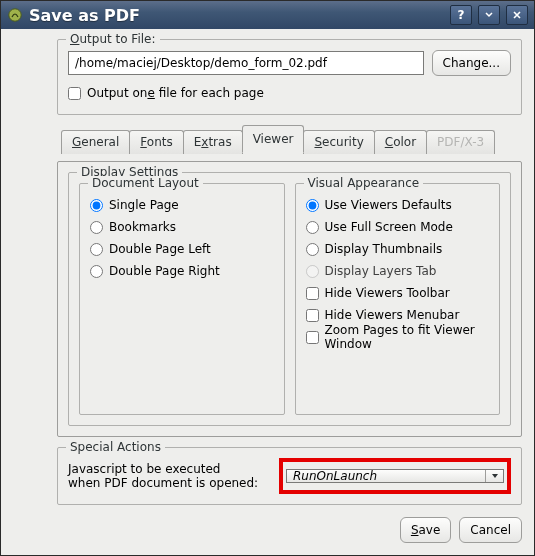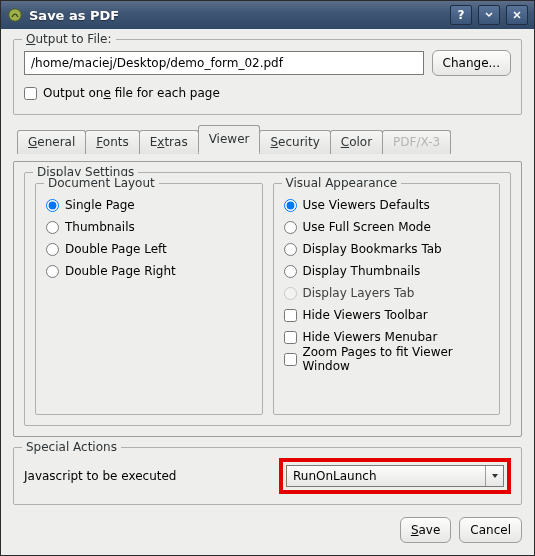--- a/index.html
+++ b/index.html
@@ -6,31 +6,31 @@
   html, body { margin: 0; padding: 0; }
   body { background: #fff; }
 
   
   .window { width: 535px; height: 556px; border: 1px solid #2a2a2a; background: #eeeeec; display: flex; flex-direction: column; }
   .titlebar {
     height: 28px; display: flex; align-items: center;
     background: linear-gradient(to bottom, #5c6e8a 0%, #3f5775 40%, #314766 100%);
     color: #fff; padding: 0 6px; gap: 6px;
   }
-  .titlebar .title { flex: 1; font-weight: bold; font-size: 13px; text-shadow: 0 1px 1px rgba(0,0,0,.4); }
+  .titlebar .title { flex: 1; font-weight: bold; font-size: 16px; text-shadow: 0 1px 1px rgba(0,0,0,.4); }
   .title-icon { width: 16px; height: 16px; display: inline-flex; align-items: center; justify-content: center; }
   .title-btn {
     width: 22px; height: 20px;
     background: linear-gradient(to bottom, #5a7398 0%, #3b5579 100%);
     border: 1px solid #1f2e42; border-radius: 2px;
     display: inline-flex; align-items: center; justify-content: center;
     color: #fff;
   }
 
-  .client { flex: 1; padding: 10px 12px 12px 12px; display: flex; flex-direction: column; gap: 10px; overflow: hidden; }
+  .client { flex: 1; padding: 10px 12px 12px 12px; display: flex; flex-direction: column; gap: 10px; overflow: hidden; margin-left: 44px; }
 
   
   .group { border: 1px solid #b0b0ae; border-radius: 2px; padding: 10px 10px 10px 10px; position: relative; }
   .group > .legend { position: absolute; top: -8px; left: 8px; background: #eeeeec; padding: 0 4px; color: #2e3436; }
 
   .row { display: flex; align-items: center; gap: 8px; }
   .row.space { margin-top: 6px; }
 
   input[type=text].textfield {
     flex: 1; height: 24px; padding: 8px 6px;
@@ -77,22 +77,22 @@
   .cols > .group { flex: 1; }
   .doc-layout-col { flex: 0 0 44%; }
 
   
   .combo-wrap {
     display: flex; align-items: center;
     border: 4px solid #e40000;
     width: 232px; height: 36px; padding: 3px;
   }
   .combo {
-    flex: 1; height: 22px; display: flex; align-items: center;
-    border: 1px solid #7a7a78; background: linear-gradient(to bottom,#fdfdfc,#e7e7e5);
+    flex: 1; height: 14px; display: flex; align-items: center;
+    border: 1px solid #7a7a78; background: linear-gradient(to bottom,#fdfdfc,#e7e7e5); font-style: italic;
   }
   .combo .combo-text { flex: 1; padding: 0 6px; }
   .combo .combo-arrow {
     width: 18px; height: 100%;
     border-left: 1px solid #9d9d9b;
     display: flex; align-items: center; justify-content: center;
   }
 
   .dialog-buttons { display: flex; justify-content: flex-end; gap: 8px; padding-top: 2px; }
 
@@ -161,21 +161,21 @@
           <div class="cols">
             <div class="group doc-layout-col">
               <span class="legend inner">Document Layout</span>
               <div id="doclayout-opts">
                   <label class="radio">
                     <input type="radio" name="doclayout" checked="" style="">
                     <span>Single Page</span>
                   </label>
                   <label class="radio">
                     <input type="radio" name="doclayout" style="">
-                    <span>Thumbnails</span>
+                    <span>Bookmarks</span>
                   </label>
                   <label class="radio">
                     <input type="radio" name="doclayout" style="">
                     <span>Double Page Left</span>
                   </label>
                   <label class="radio">
                     <input type="radio" name="doclayout" style="">
                     <span>Double Page Right</span>
                   </label>
                 </div>
@@ -186,24 +186,20 @@
                   <label class="radio">
                     <input type="radio" name="visual" checked="" style="">
                     <span>Use Viewers Defaults</span>
                   </label>
                   <label class="radio">
                     <input type="radio" name="visual" style="">
                     <span>Use Full Screen Mode</span>
                   </label>
                   <label class="radio">
                     <input type="radio" name="visual" style="">
-                    <span>Display Bookmarks Tab</span>
-                  </label>
-                  <label class="radio">
-                    <input type="radio" name="visual" style="">
                     <span>Display Thumbnails</span>
                   </label>
                   <label class="radio radio-disabled">
                     <input type="radio" name="visual" disabled="" style="">
                     <span style="color: #404040;">Display Layers Tab</span>
                   </label>
                 </div>
               <div id="visual-checks">
                   <label class="check">
                     <input type="checkbox" style="">
@@ -223,20 +219,21 @@
         </div>
 
       </div>
     </div>
 
     <div class="group">
       <span class="legend inner">Special Actions</span>
       <div class="row">
         <div style="flex:1;">
           <div>Javascript to be executed</div>
+          <div>when PDF document is opened:</div>
         </div>
         <div class="combo-wrap">
           <div class="combo">
             <span class="combo-text">RunOnLaunch</span>
             <span class="combo-arrow">
               <svg width="8" height="8" viewBox="0 0 8 8">
                   <path d="M1 2 L4 6 L7 2 Z" fill="#2e3436"></path>
                 </svg>
             </span>
           </div>

